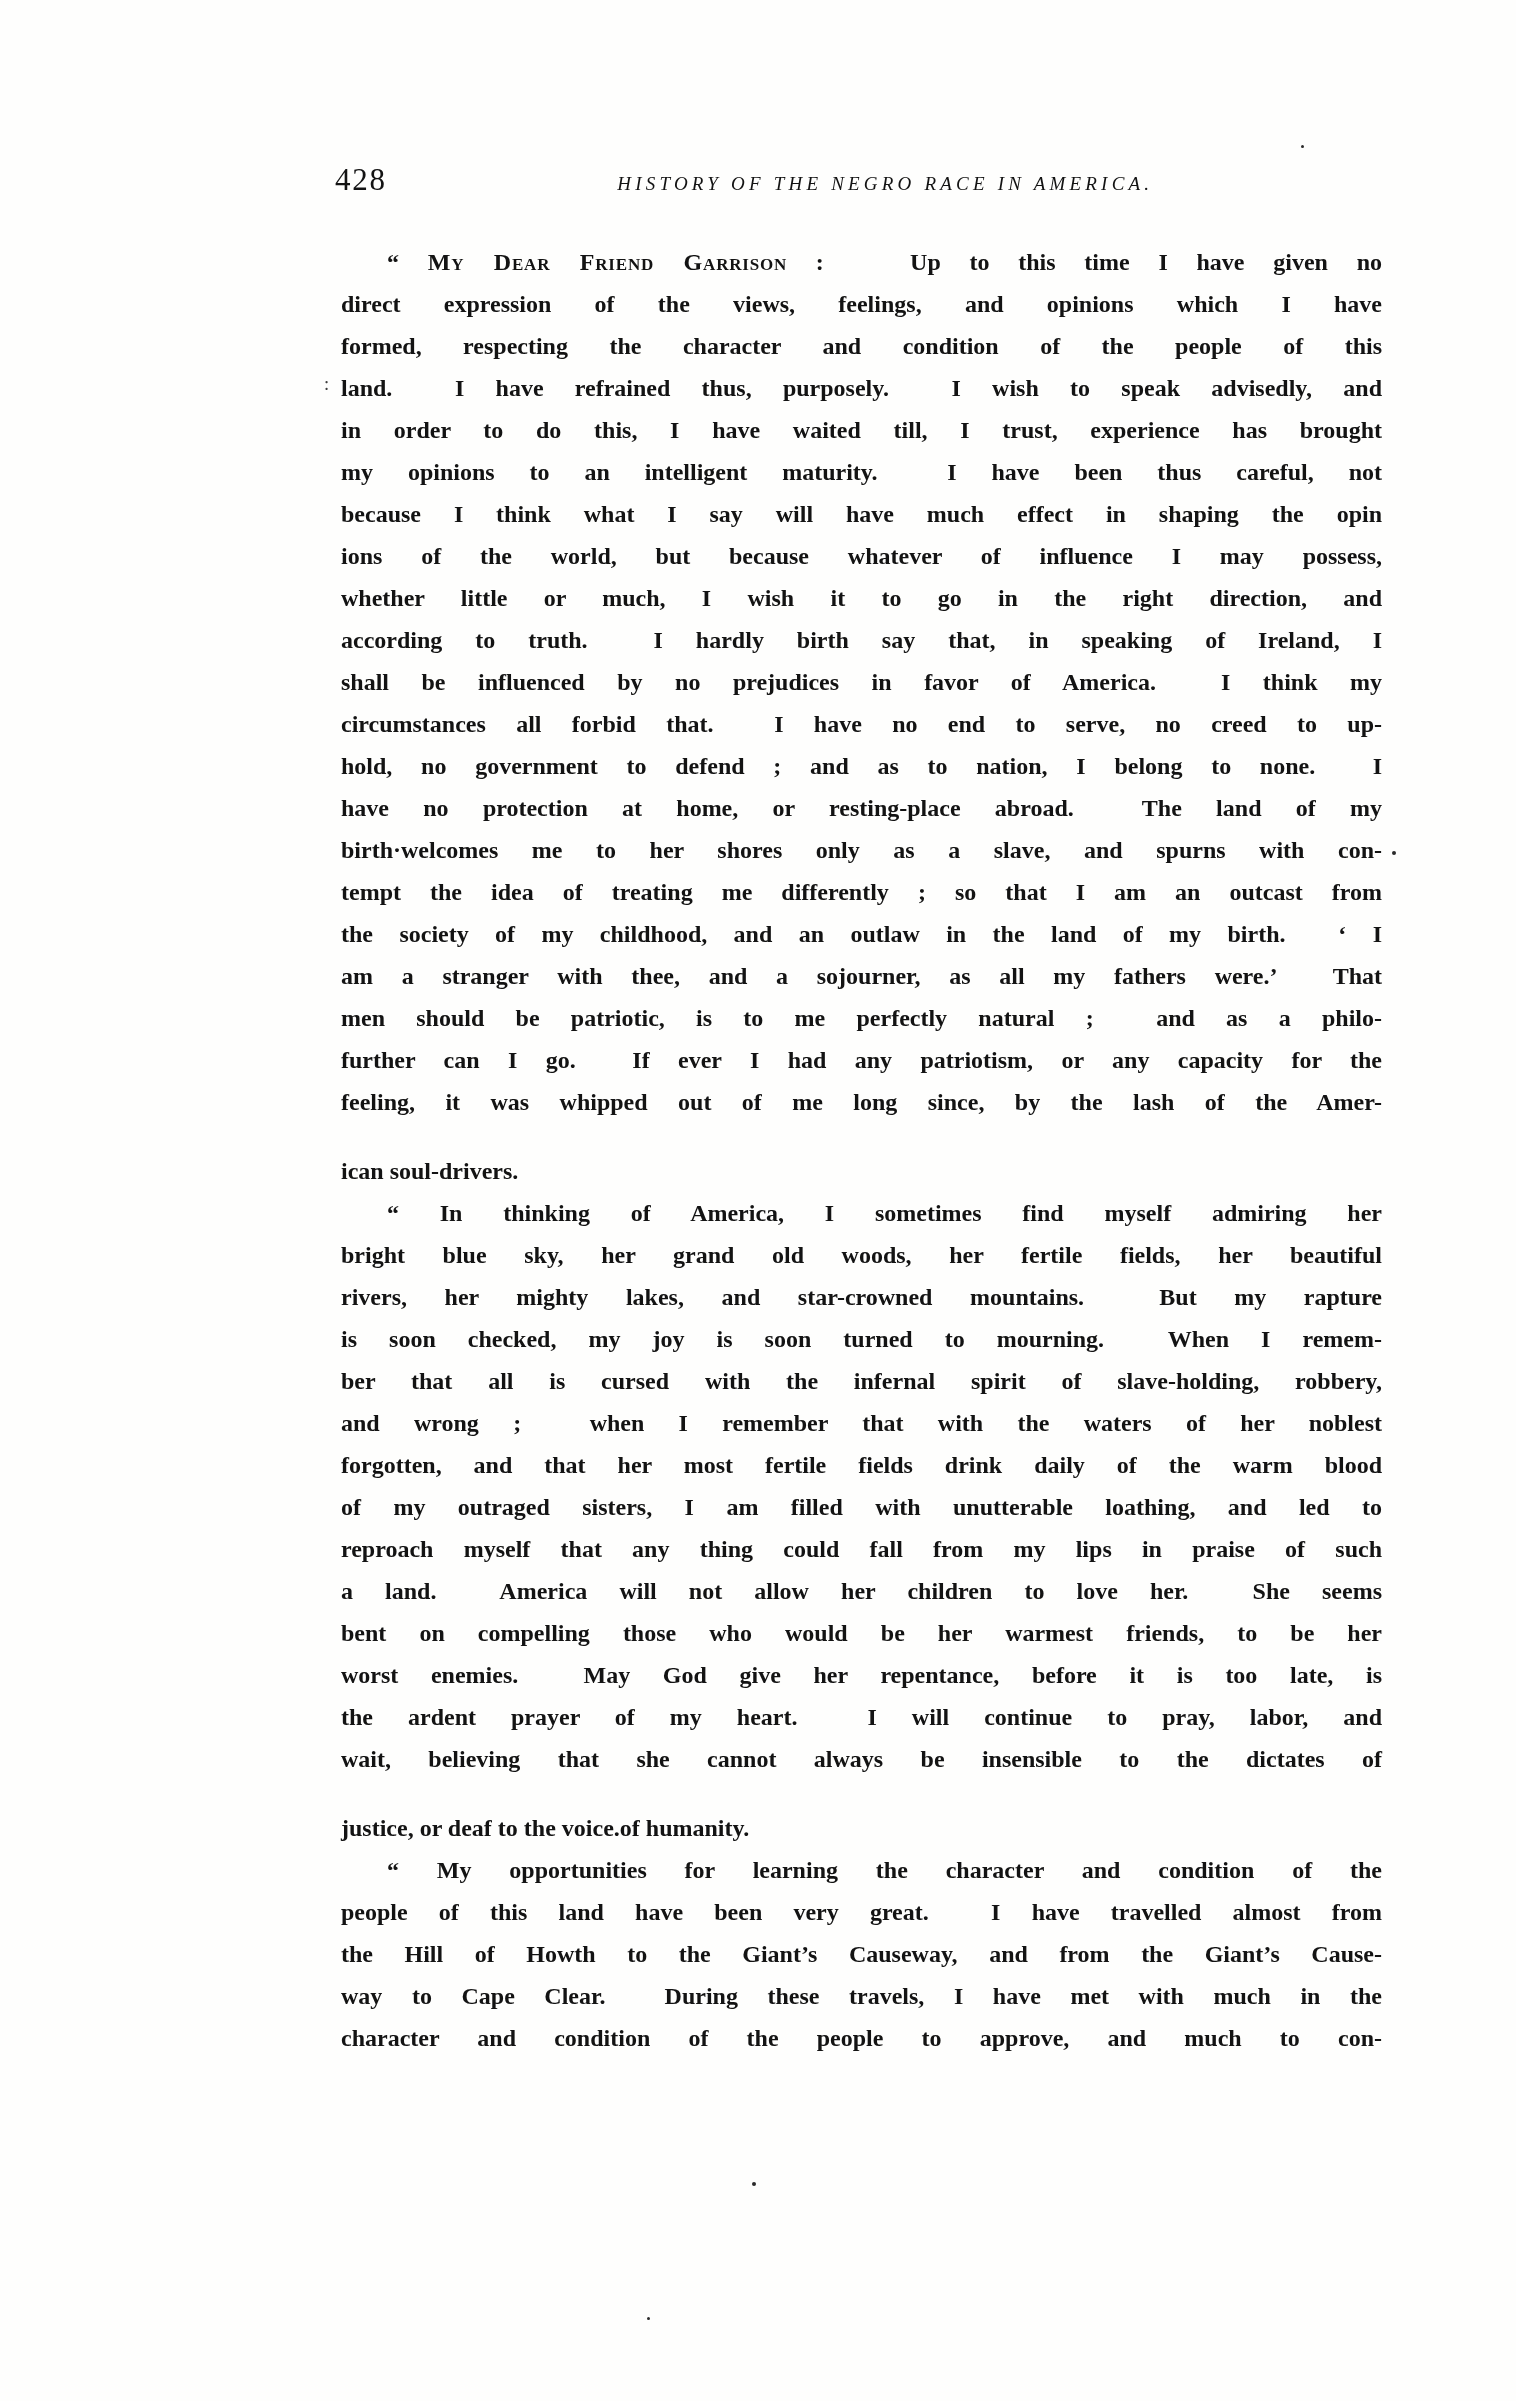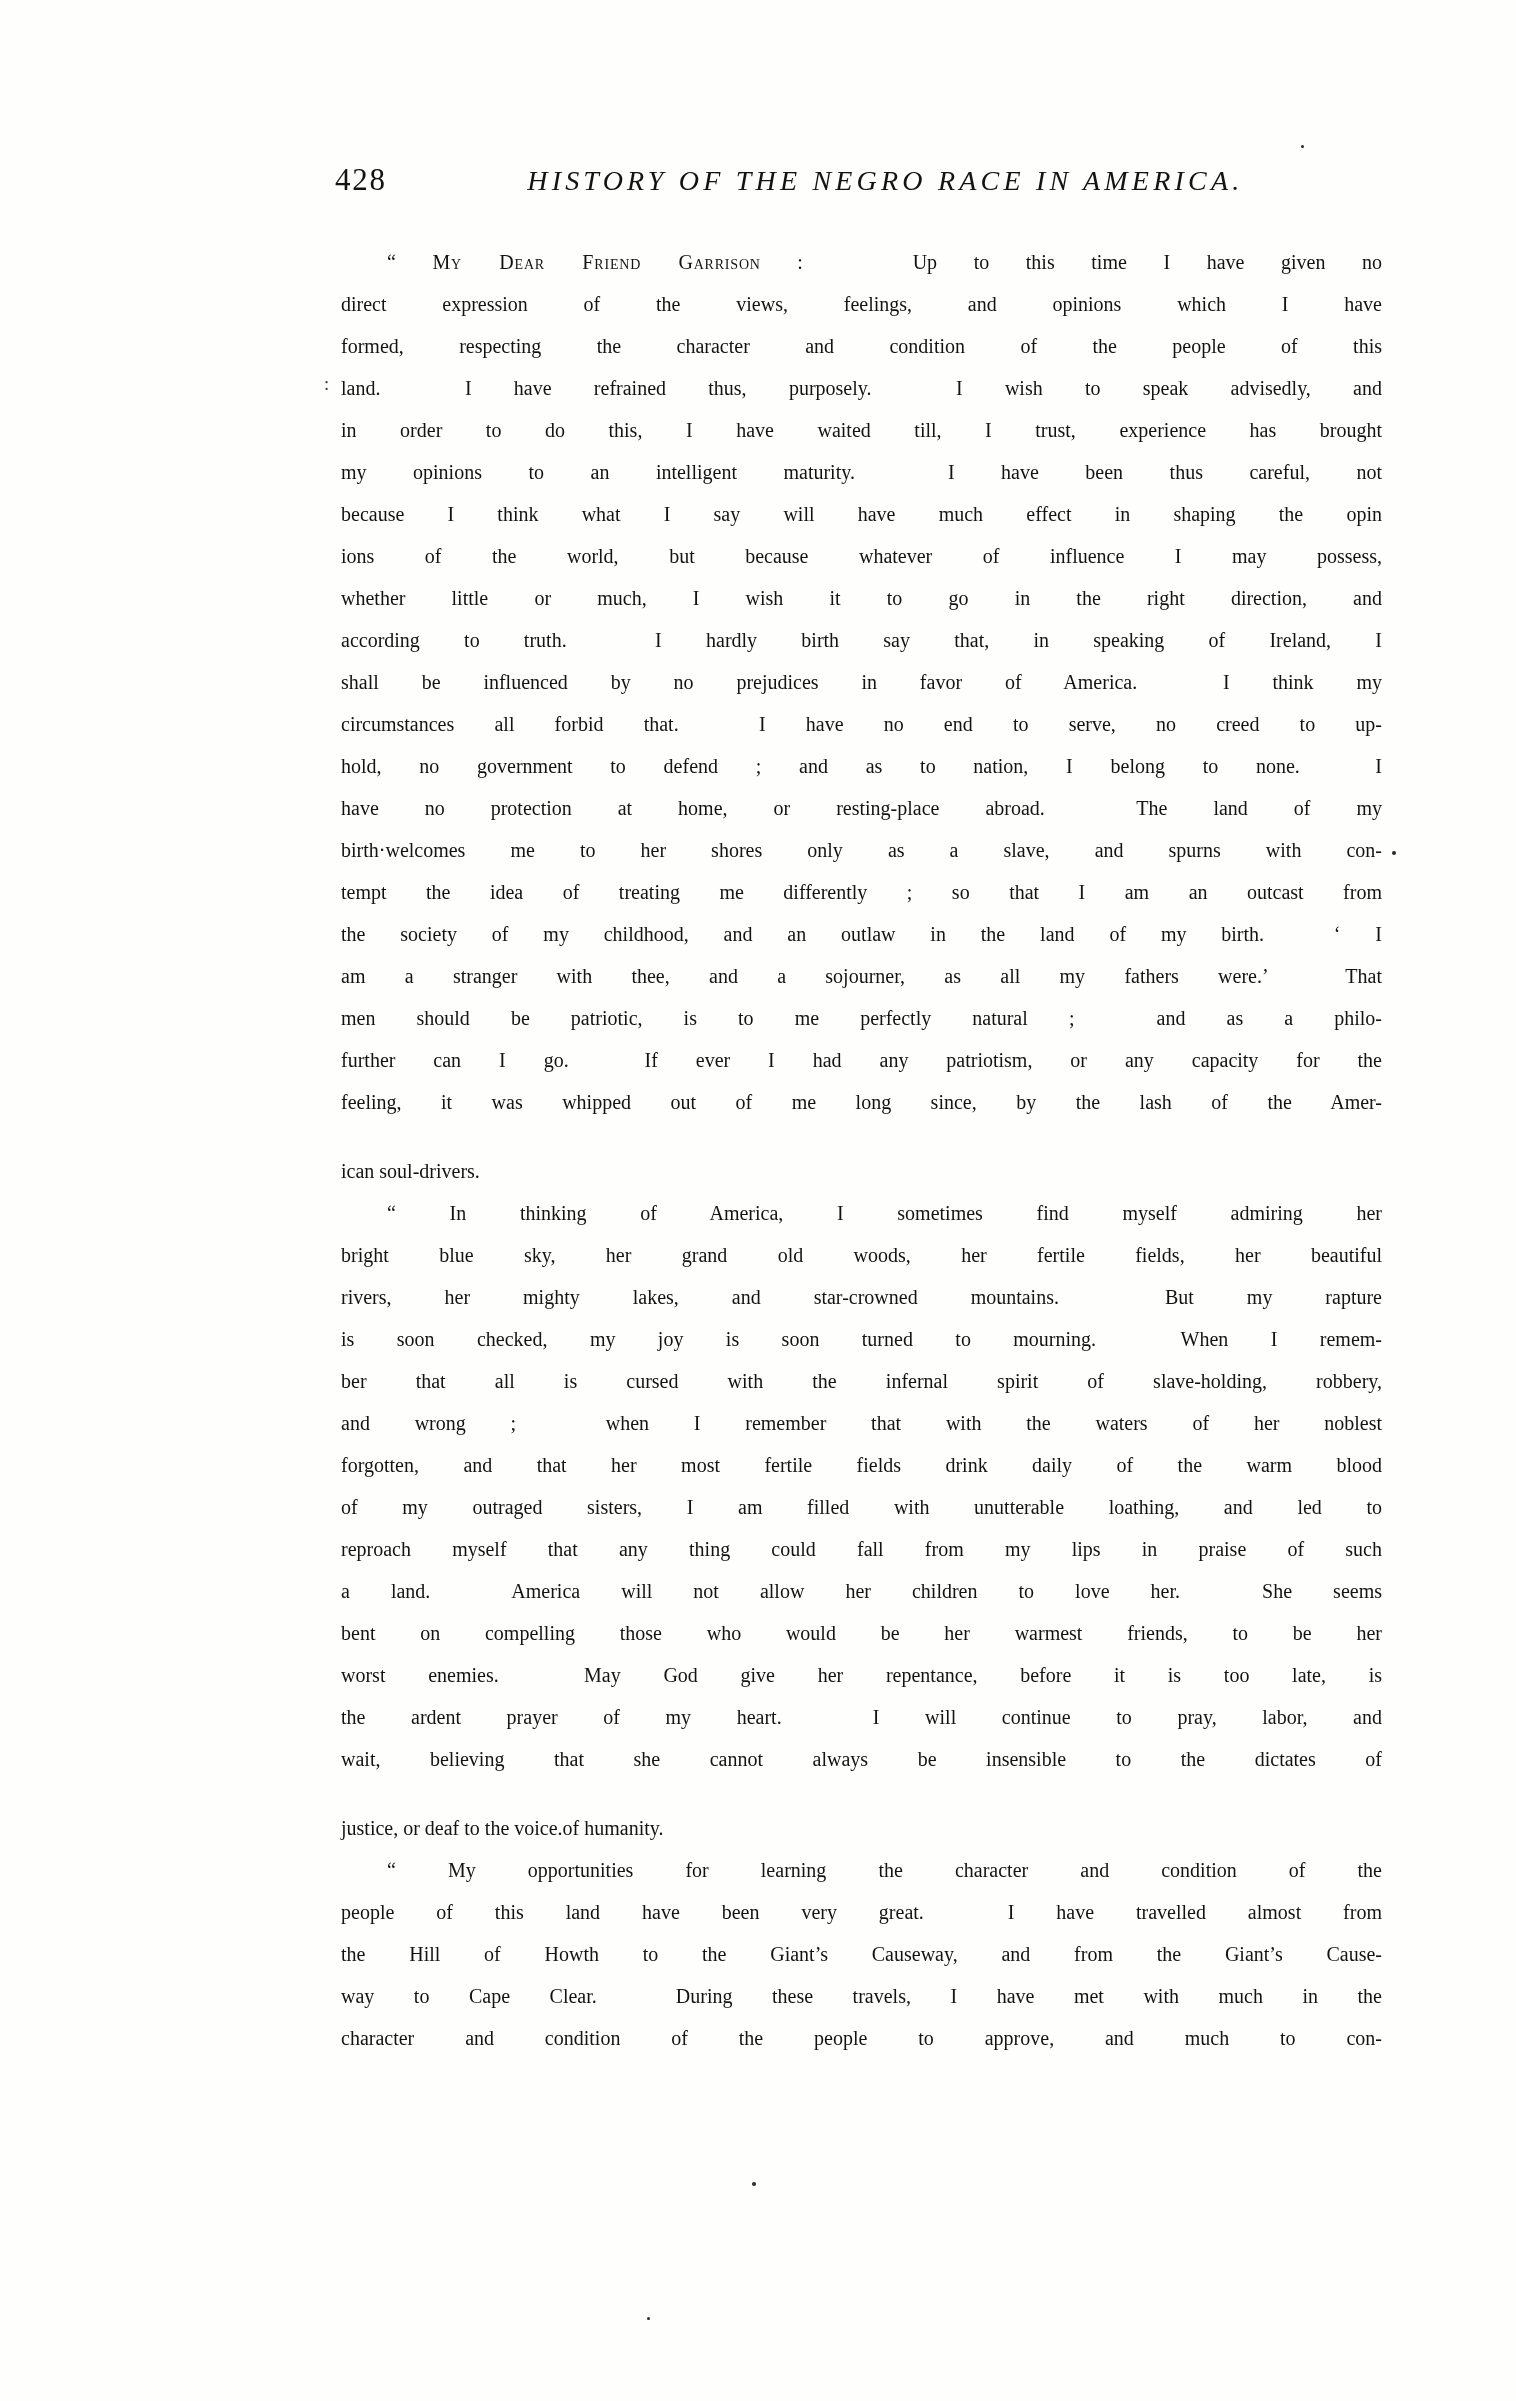--- a/index.html
+++ b/index.html
@@ -23,31 +23,32 @@
   }
   .page-number {
     font-size: 31px;
     letter-spacing: 1.7px;
     flex: 0 0 auto;
   }
   .running-title {
     flex: 1 1 auto;
     text-align: center;
     font-style: italic;
-    font-size: 28px;
+    font-size: 19px;
     letter-spacing: 4.2px;
     white-space: nowrap;
   }
   .text-body {
     position: absolute;
     top: 241px;
     left: 341px;
     width: 1041px;
-    font-size: 20px;
+    font-size: 24px;
     line-height: 42px;
+    font-weight: bold;
   }
   .line {
     text-align: justify;
     text-align-last: justify;
     white-space: pre-wrap;
     height: 42px;
   }
   .line.indent { text-indent: 46px; }
   .line.end { text-align-last: left; margin-top: 27px; }
   .seg-sc { font-variant: small-caps; letter-spacing: 0.8px; }

